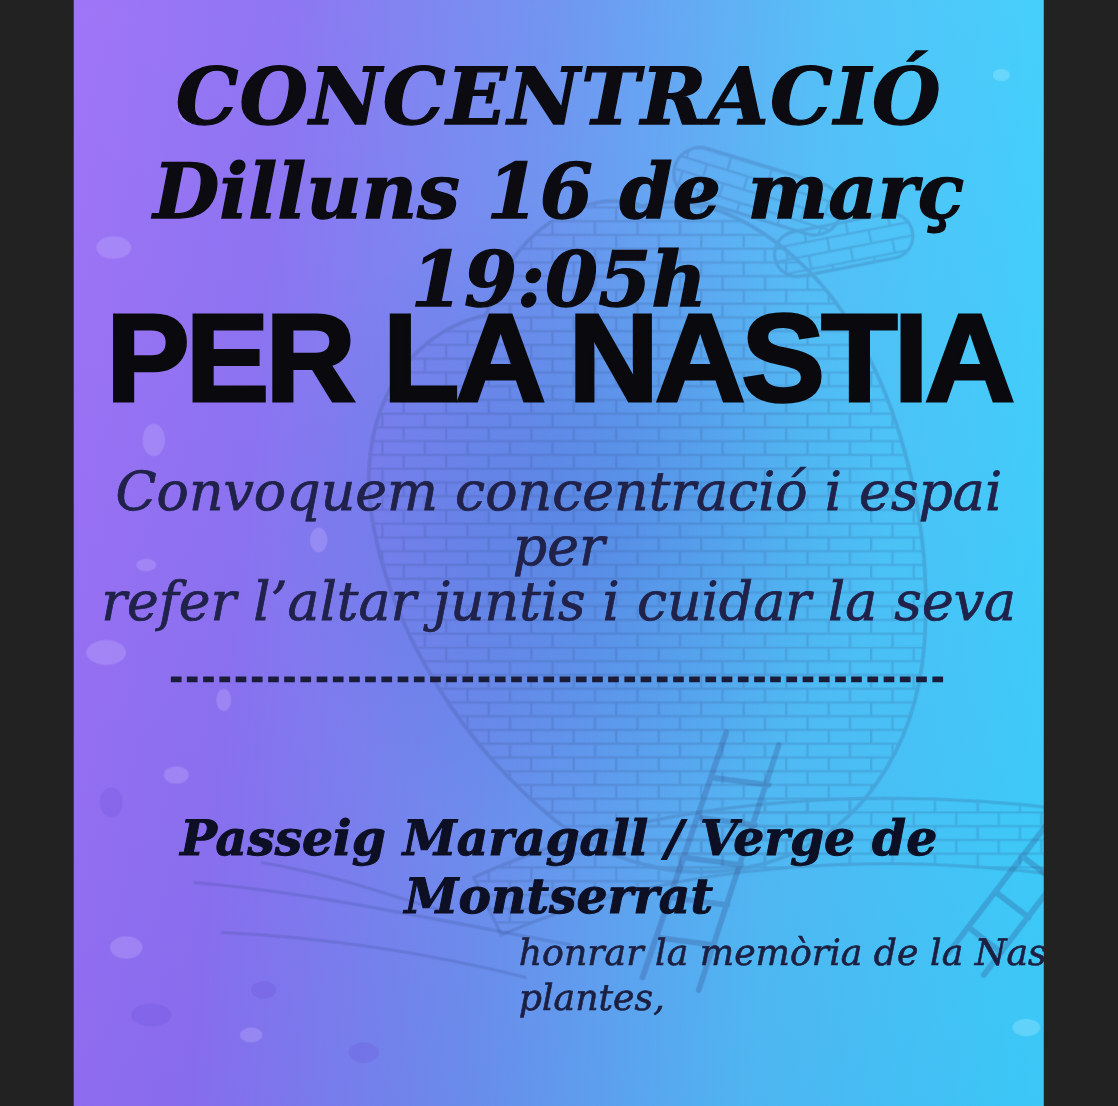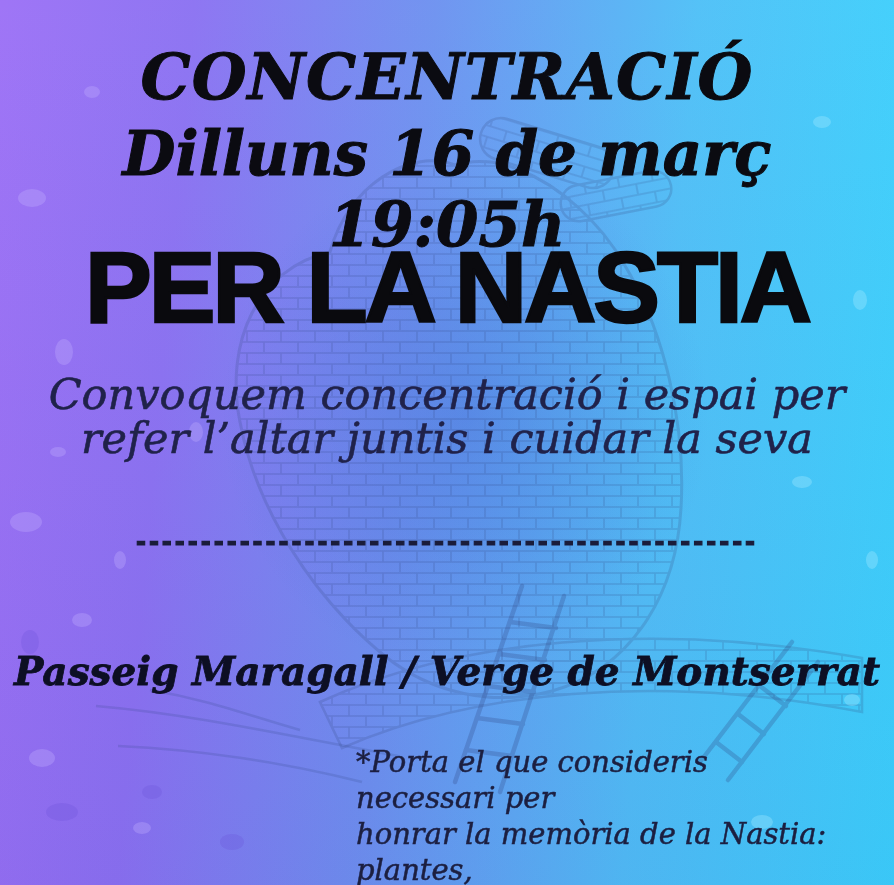--- a/index.html
+++ b/index.html
@@ -1,18 +1,18 @@
 <!DOCTYPE html>
 <html><head>
 <meta charset="utf-8">
 <style>
   html,body{margin:0;padding:0;background:#222;}
   .poster{
     position:relative;
-    width:894px;height:885px;
+    width:776px;height:885px;
     margin:0 auto;
     overflow:hidden;
     font-family:"DejaVu Serif", serif;
     background:
       radial-gradient(ellipse 340px 360px at 52% 47%, rgba(55,95,205,0.30), rgba(55,95,205,0) 72%),
       linear-gradient(180deg, rgba(255,255,255,0.03) 0%, rgba(70,30,160,0.07) 100%),
       linear-gradient(95deg, #9c71f6 0%, #8b72f2 20%, #6d92f0 45%, #4fc0f7 72%, #39d4fd 100%);
   }
   .bg-art{position:absolute;left:0;top:0;width:894px;height:885px;}
   .txt{position:absolute;left:0;right:0;text-align:center;color:#0b0b11;}
@@ -147,18 +147,17 @@
   <div class="txt bodytext">
     <div>Convoquem concentració i espai per</div>
     <div>refer l’altar juntis i cuidar la seva</div>
   </div>
 
   <div class="txt divider">------------------------------------------------</div>
 
   <div class="txt location">Passeig Maragall / Verge de Montserrat</div>
 
   <div class="note">
-    <div>*Porta el que consideris necessari per</div>
     <div>honrar la memòria de la Nastia: plantes,</div>
 
   </div>
 
 </div>
 
 </body></html>

